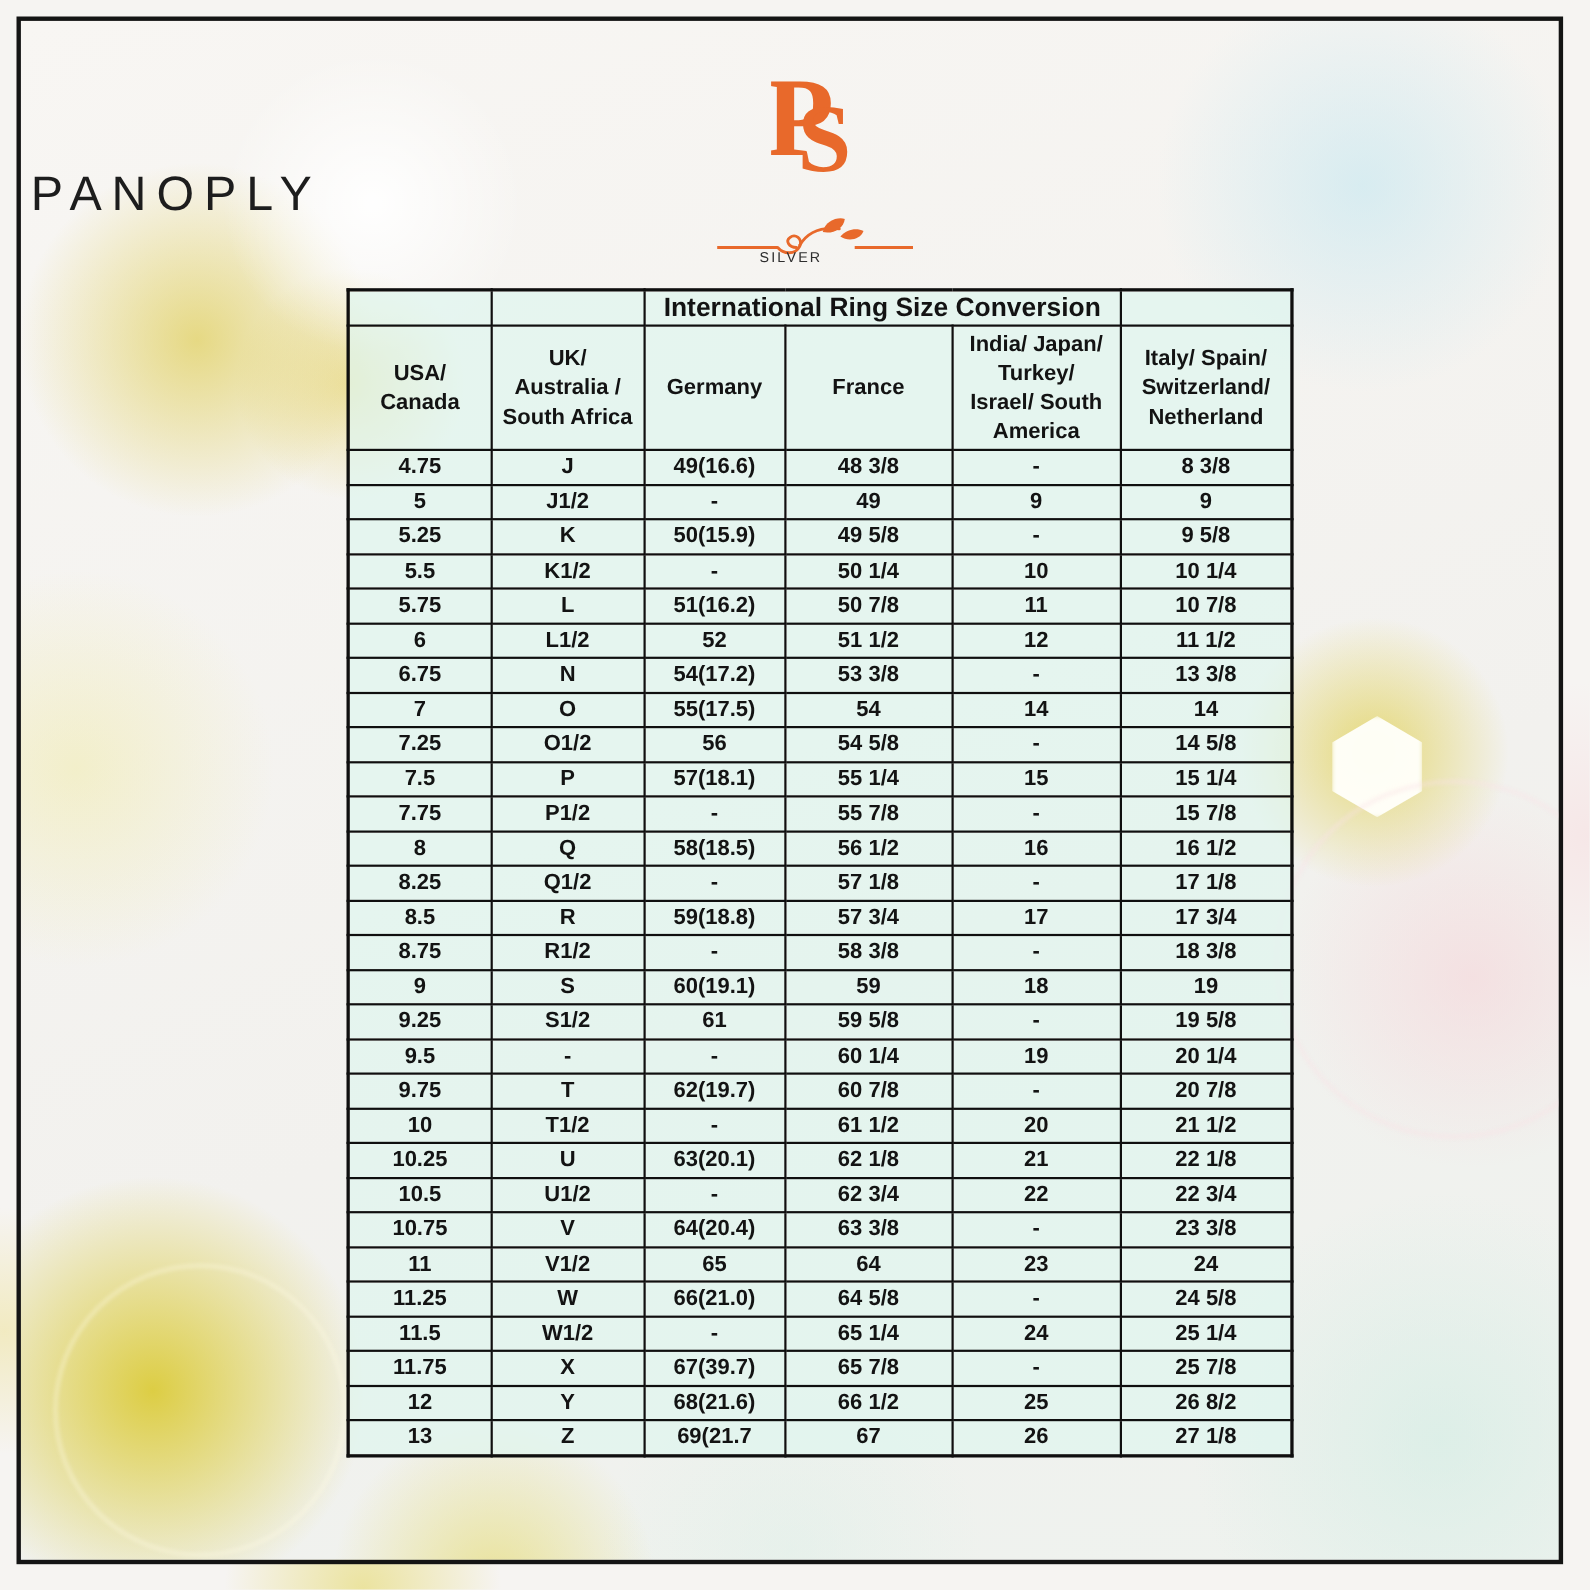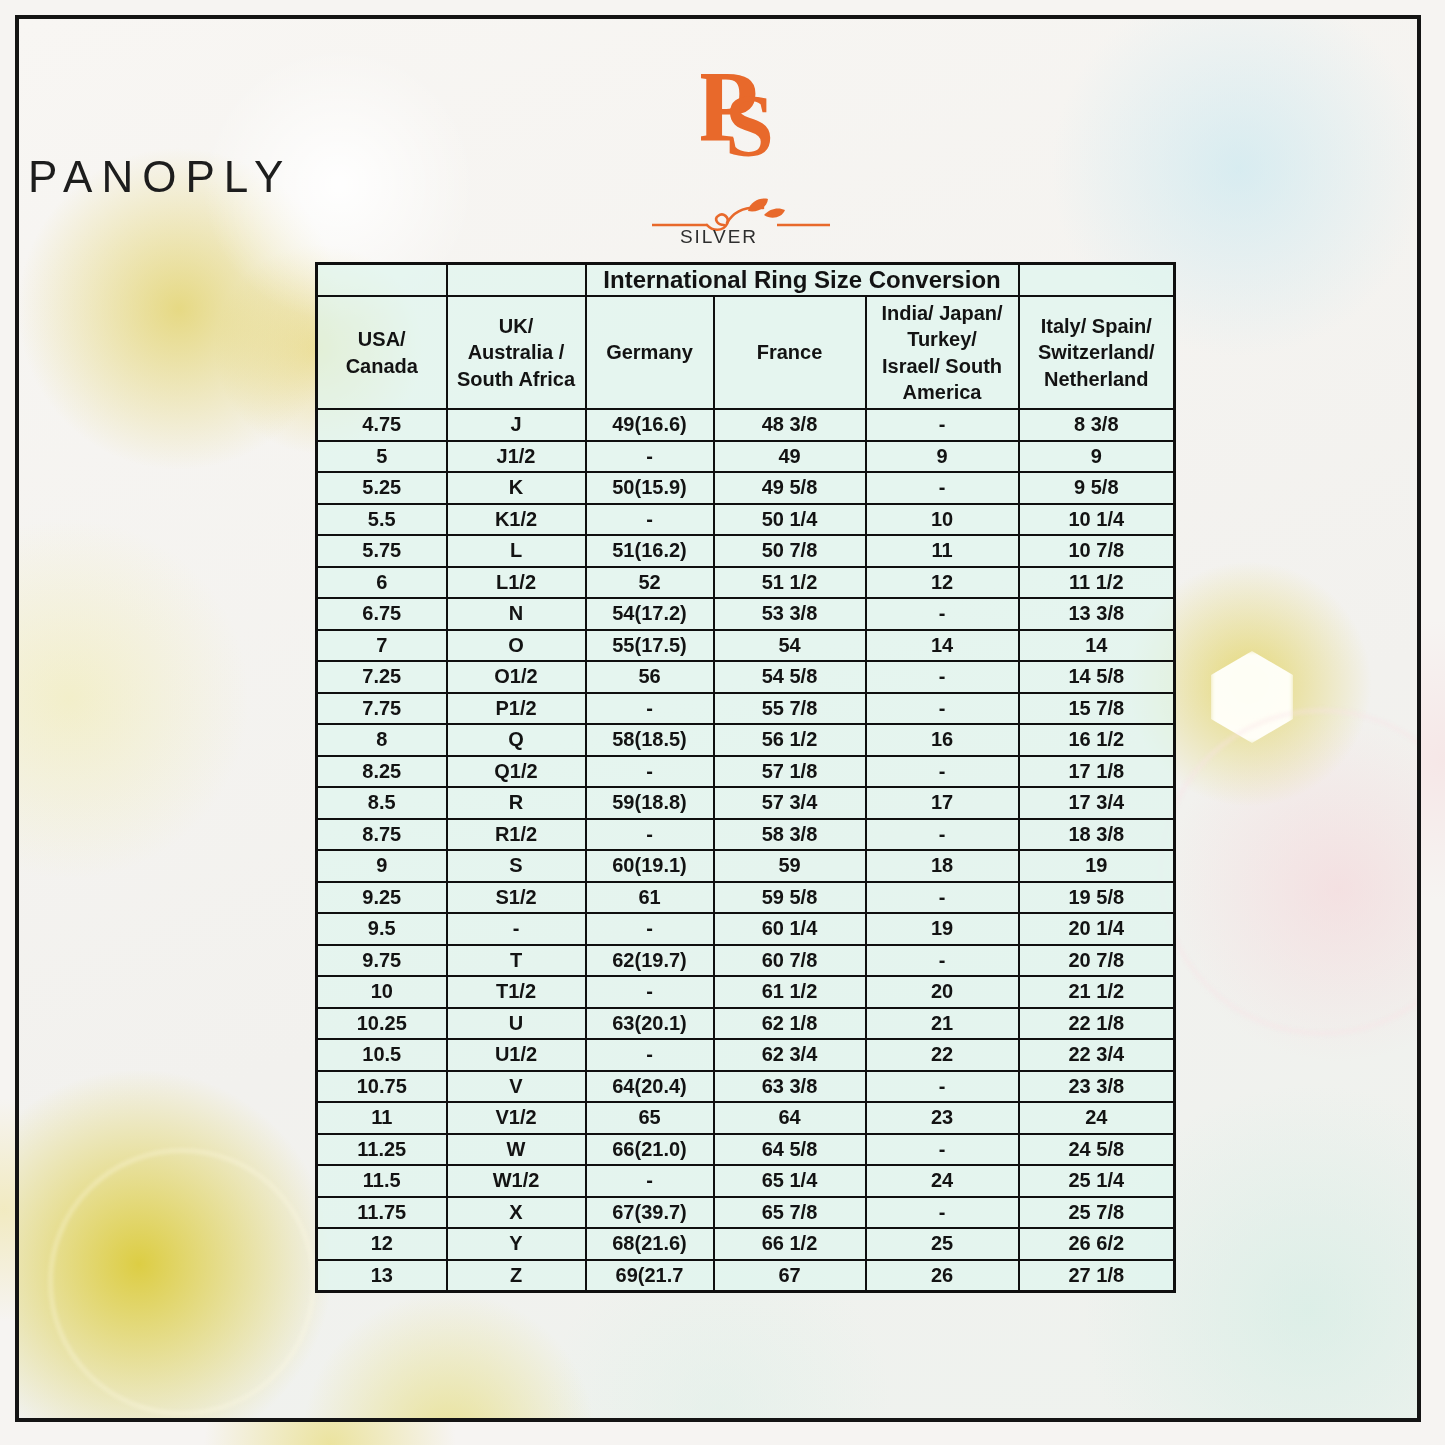--- a/index.html
+++ b/index.html
@@ -40,21 +40,21 @@
 
   
   .monogram{position:absolute;left:682px;top:44px;width:76px;height:96px;}
   .brand{
     position:absolute;left:0;top:133px;width:100%;text-align:left;
     font-size:44px;font-weight:400;color:#1d1d1d;letter-spacing:9px;text-indent:9px;
   }
   .divider{position:absolute;left:630px;top:178px;width:184px;height:46px;}
   .subbrand{
     position:absolute;left:0;top:207px;width:100%;text-align:center;
-    font-size:19px;font-weight:400;color:#2e2e2e;letter-spacing:2px;text-indent:2px;
+    font-size:13px;font-weight:400;color:#2e2e2e;letter-spacing:2px;text-indent:2px;
   }
 
   
   table.ringsize{
     position:absolute;left:296px;top:243px;width:858px;
     border-collapse:collapse;table-layout:fixed;
     border:3px solid #0f0f0f;
   }
   table.ringsize td, table.ringsize th{
     border:2.6px solid #0f0f0f;
@@ -192,20 +192,28 @@
         </tr>
         <tr>
           <td>7.25</td>
           <td>O1/2</td>
           <td>56</td>
           <td>54 5/8</td>
           <td>-</td>
           <td>14 5/8</td>
         </tr>
         <tr>
+          <td>7.5</td>
+          <td>P</td>
+          <td>57(18.1)</td>
+          <td>55 1/4</td>
+          <td>15</td>
+          <td>15 1/4</td>
+        </tr>
+        <tr>
           <td>7.75</td>
           <td>P1/2</td>
           <td>-</td>
           <td>55 7/8</td>
           <td>-</td>
           <td>15 7/8</td>
         </tr>
         <tr>
           <td>8</td>
           <td>Q</td>
@@ -333,21 +341,21 @@
           <td>65 7/8</td>
           <td>-</td>
           <td>25 7/8</td>
         </tr>
         <tr>
           <td>12</td>
           <td>Y</td>
           <td>68(21.6)</td>
           <td>66 1/2</td>
           <td>25</td>
-          <td>26 6/2</td>
+          <td>26 8/2</td>
         </tr>
         <tr>
           <td>13</td>
           <td>Z</td>
           <td>69(21.7</td>
           <td>67</td>
           <td>26</td>
           <td>27 1/8</td>
         </tr>
       </tbody>

